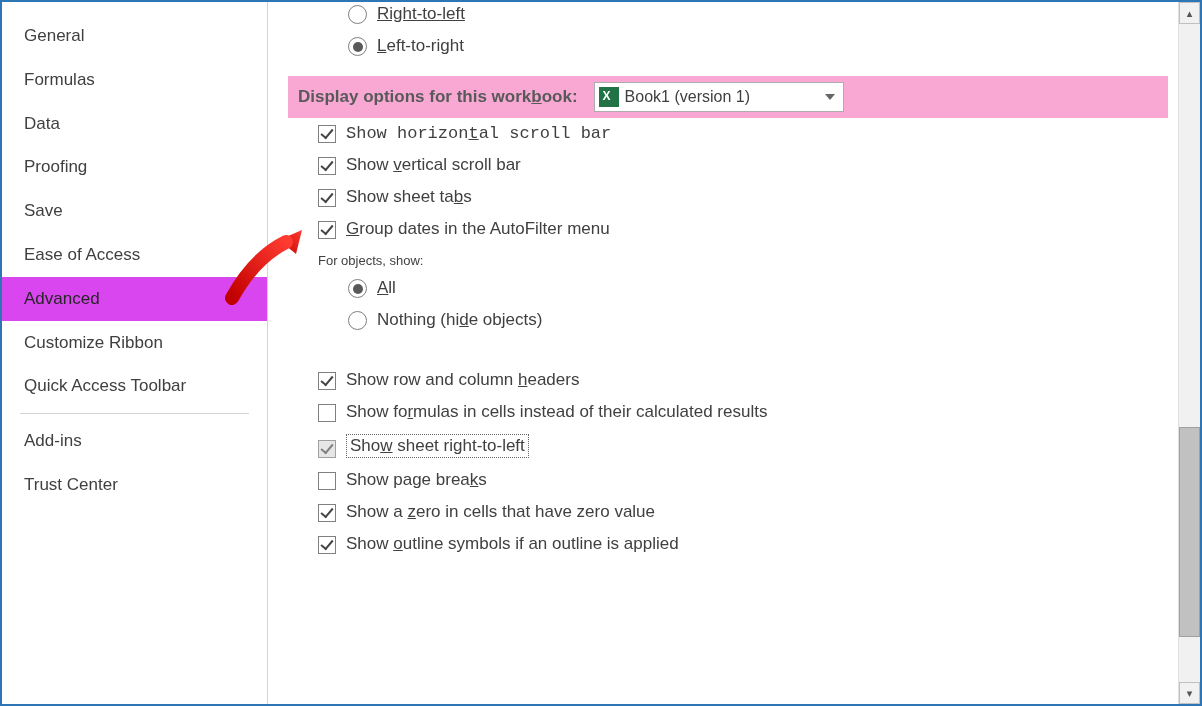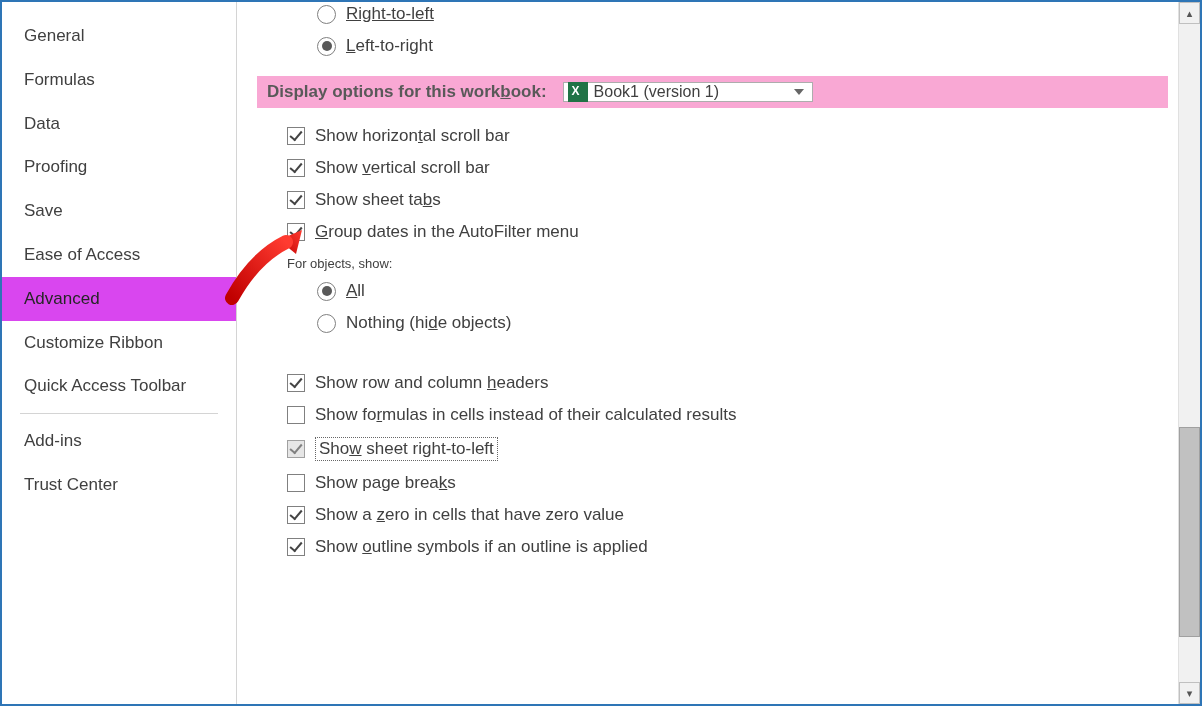--- a/index.html
+++ b/index.html
@@ -10,21 +10,21 @@
     background: #fff;
     width: 1202px;
     height: 706px;
     border: 2px solid #2e75b6;
     overflow: hidden;
     position: relative;
   }
   .container { display: flex; height: 100%; }
   
   .sidebar {
-    width: 235px;
+    width: 266px;
     border-right: 1px solid #d4d4d4;
     padding-top: 12px;
     flex-shrink: 0;
   }
   .sidebar-item {
     padding: 10px 18px 10px 22px;
     font-size: 17px;
     color: #404040;
     cursor: pointer;
     line-height: 1.4;
@@ -86,37 +86,37 @@
     font-weight: bold;
     font-size: 17px;
     color: #595959;
   }
   .section-title .u { text-decoration: underline; }
   .dropdown {
     display: flex;
     align-items: center;
     background: #fff;
     border: 1px solid #adadad;
-    height: 20px;
+    height: 30px;
     min-width: 250px;
     padding: 0 8px 0 4px;
     gap: 6px;
     cursor: pointer;
   }
   .dropdown-text { flex:1; font-size:16px; color:#404040; }
   .chevron-down {
     width: 0; height: 0;
     border-left: 5px solid transparent;
     border-right: 5px solid transparent;
     border-top: 6px solid #666;
   }
   
   .option-row {
     display: flex;
-    align-items: center;
+    align-items: flex-end;
     gap: 10px;
     padding: 6px 0 6px 30px;
     font-size: 17px;
     color: #404040;
   }
   .option-row.indent2 { padding-left: 60px; }
   .checkbox, .radio {
     width: 18px; height: 18px;
     border: 1.5px solid #808080;
     display: inline-flex;
@@ -234,21 +234,21 @@
         <span class="section-title">
           <span>Display options for this work</span><span class="u">b</span><span>ook:</span>
         </span>
         <span class="dropdown">
           <span class="excel-icon"></span>
           <span class="dropdown-text">Book1 (version 1)</span>
           <span class="chevron-down"></span>
         </span>
       </div>
 
-      <div class="option-row" style="margin-top:12px;">
+      <div class="option-row" style="font-family:Liberation Mono, monospace;">
         <span class="checkbox">
             <span class="check-mark"></span>
           </span>
         <span class="option-label">Show horizon<span class="u">t</span>al scroll bar</span>
       </div>
       <div class="option-row">
         <span class="checkbox">
             <span class="check-mark"></span>
           </span>
         <span class="option-label">Show <span class="u">v</span>ertical scroll bar</span>

